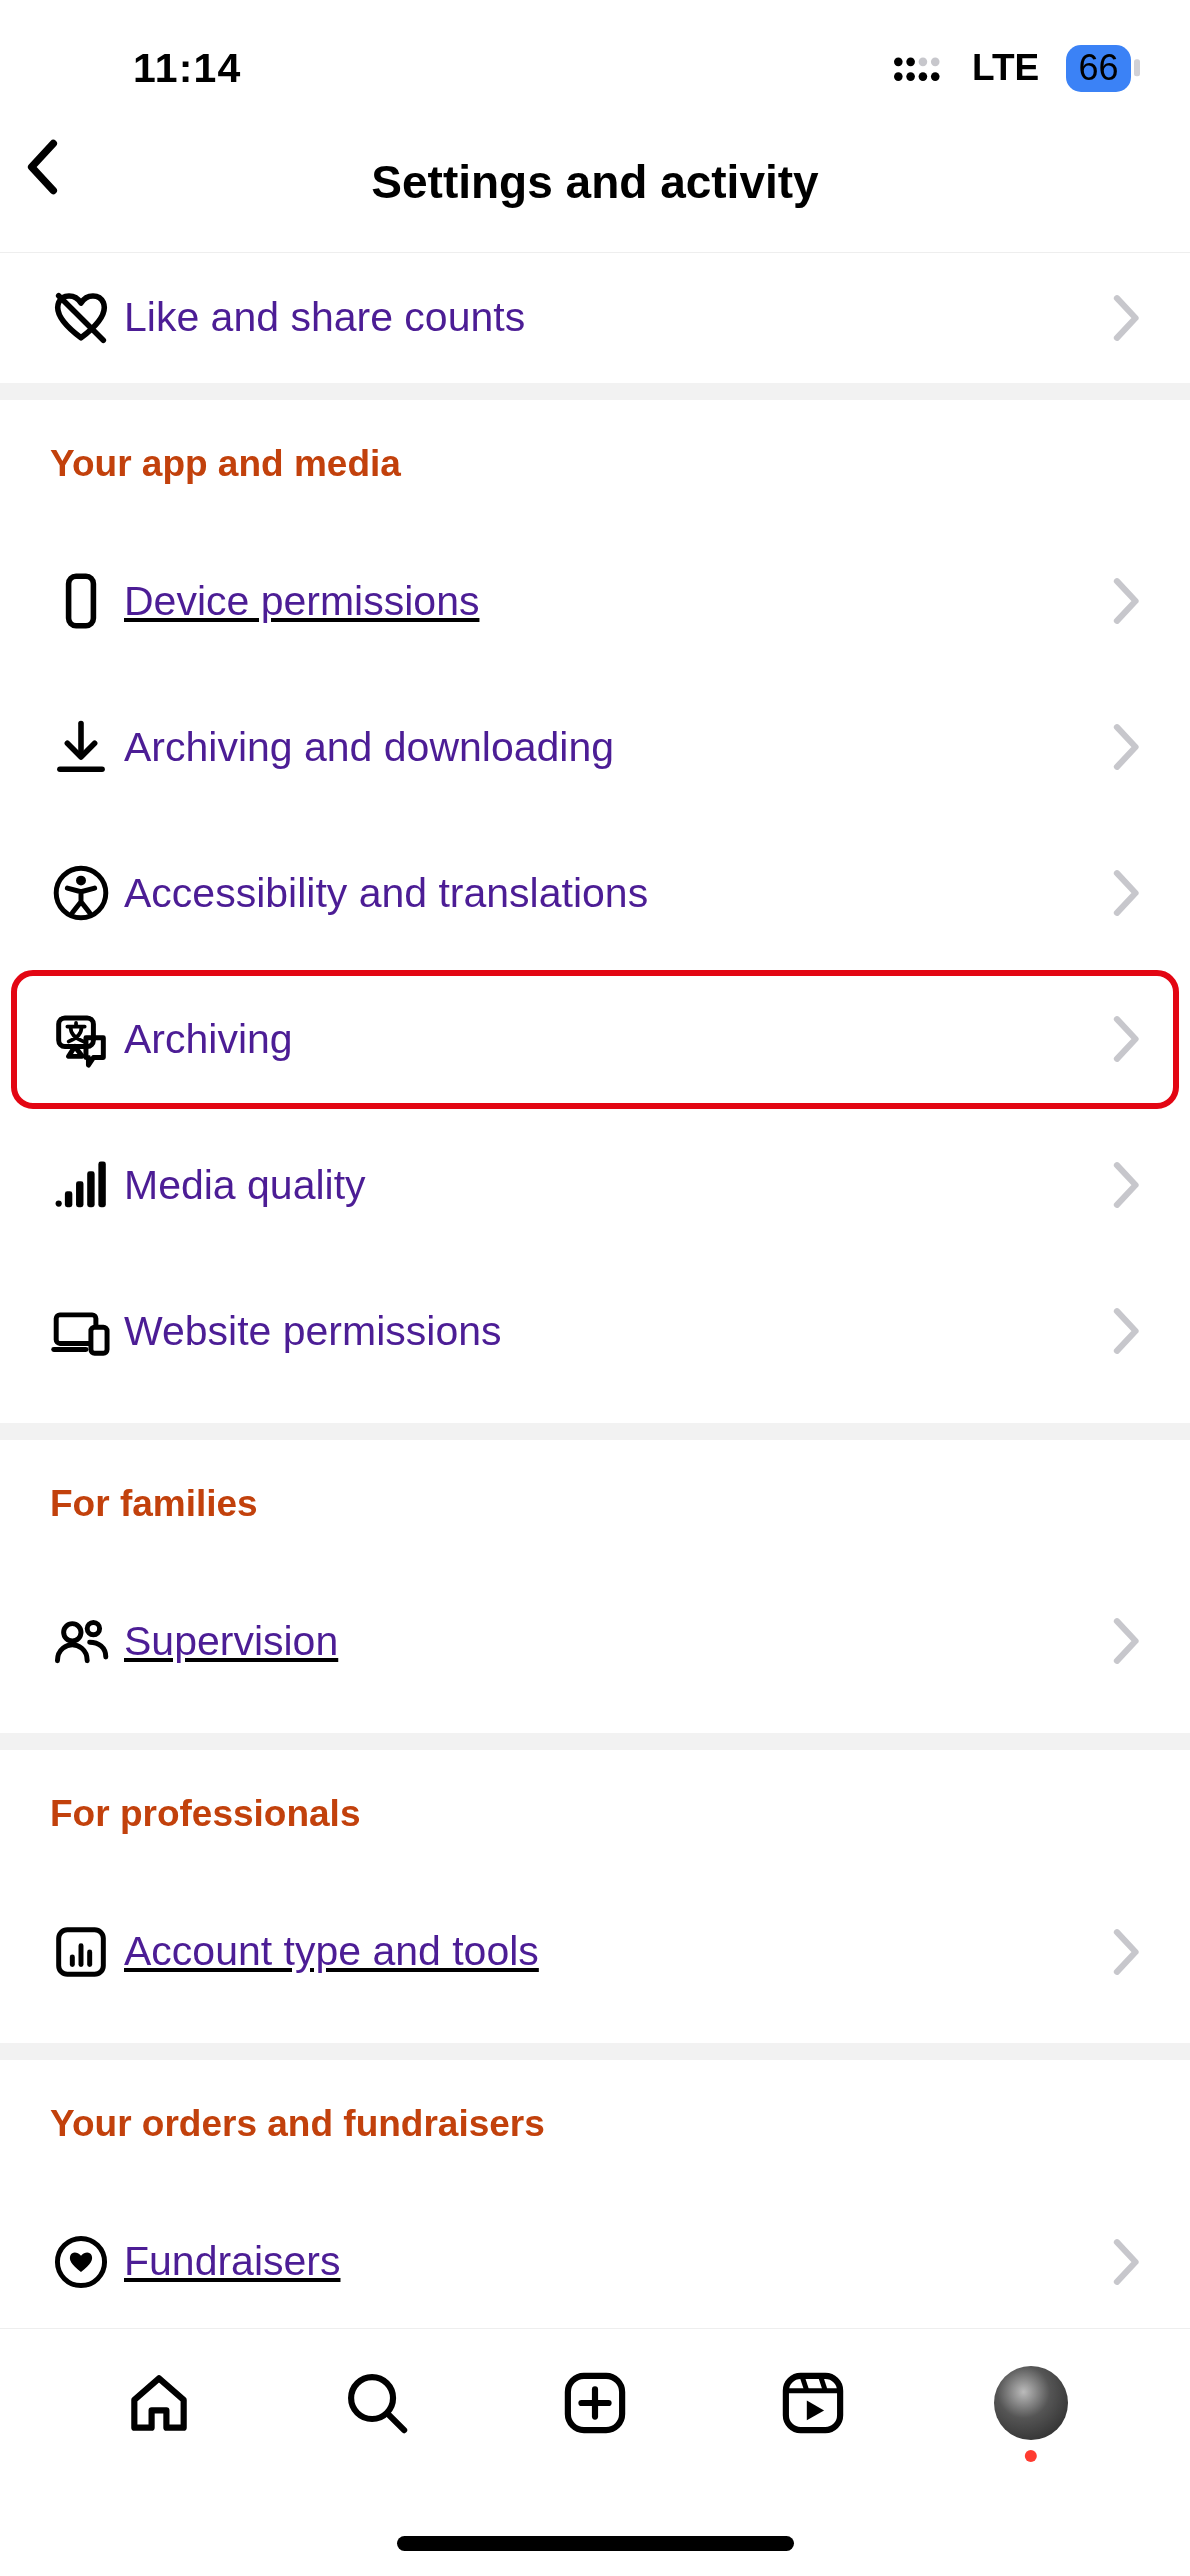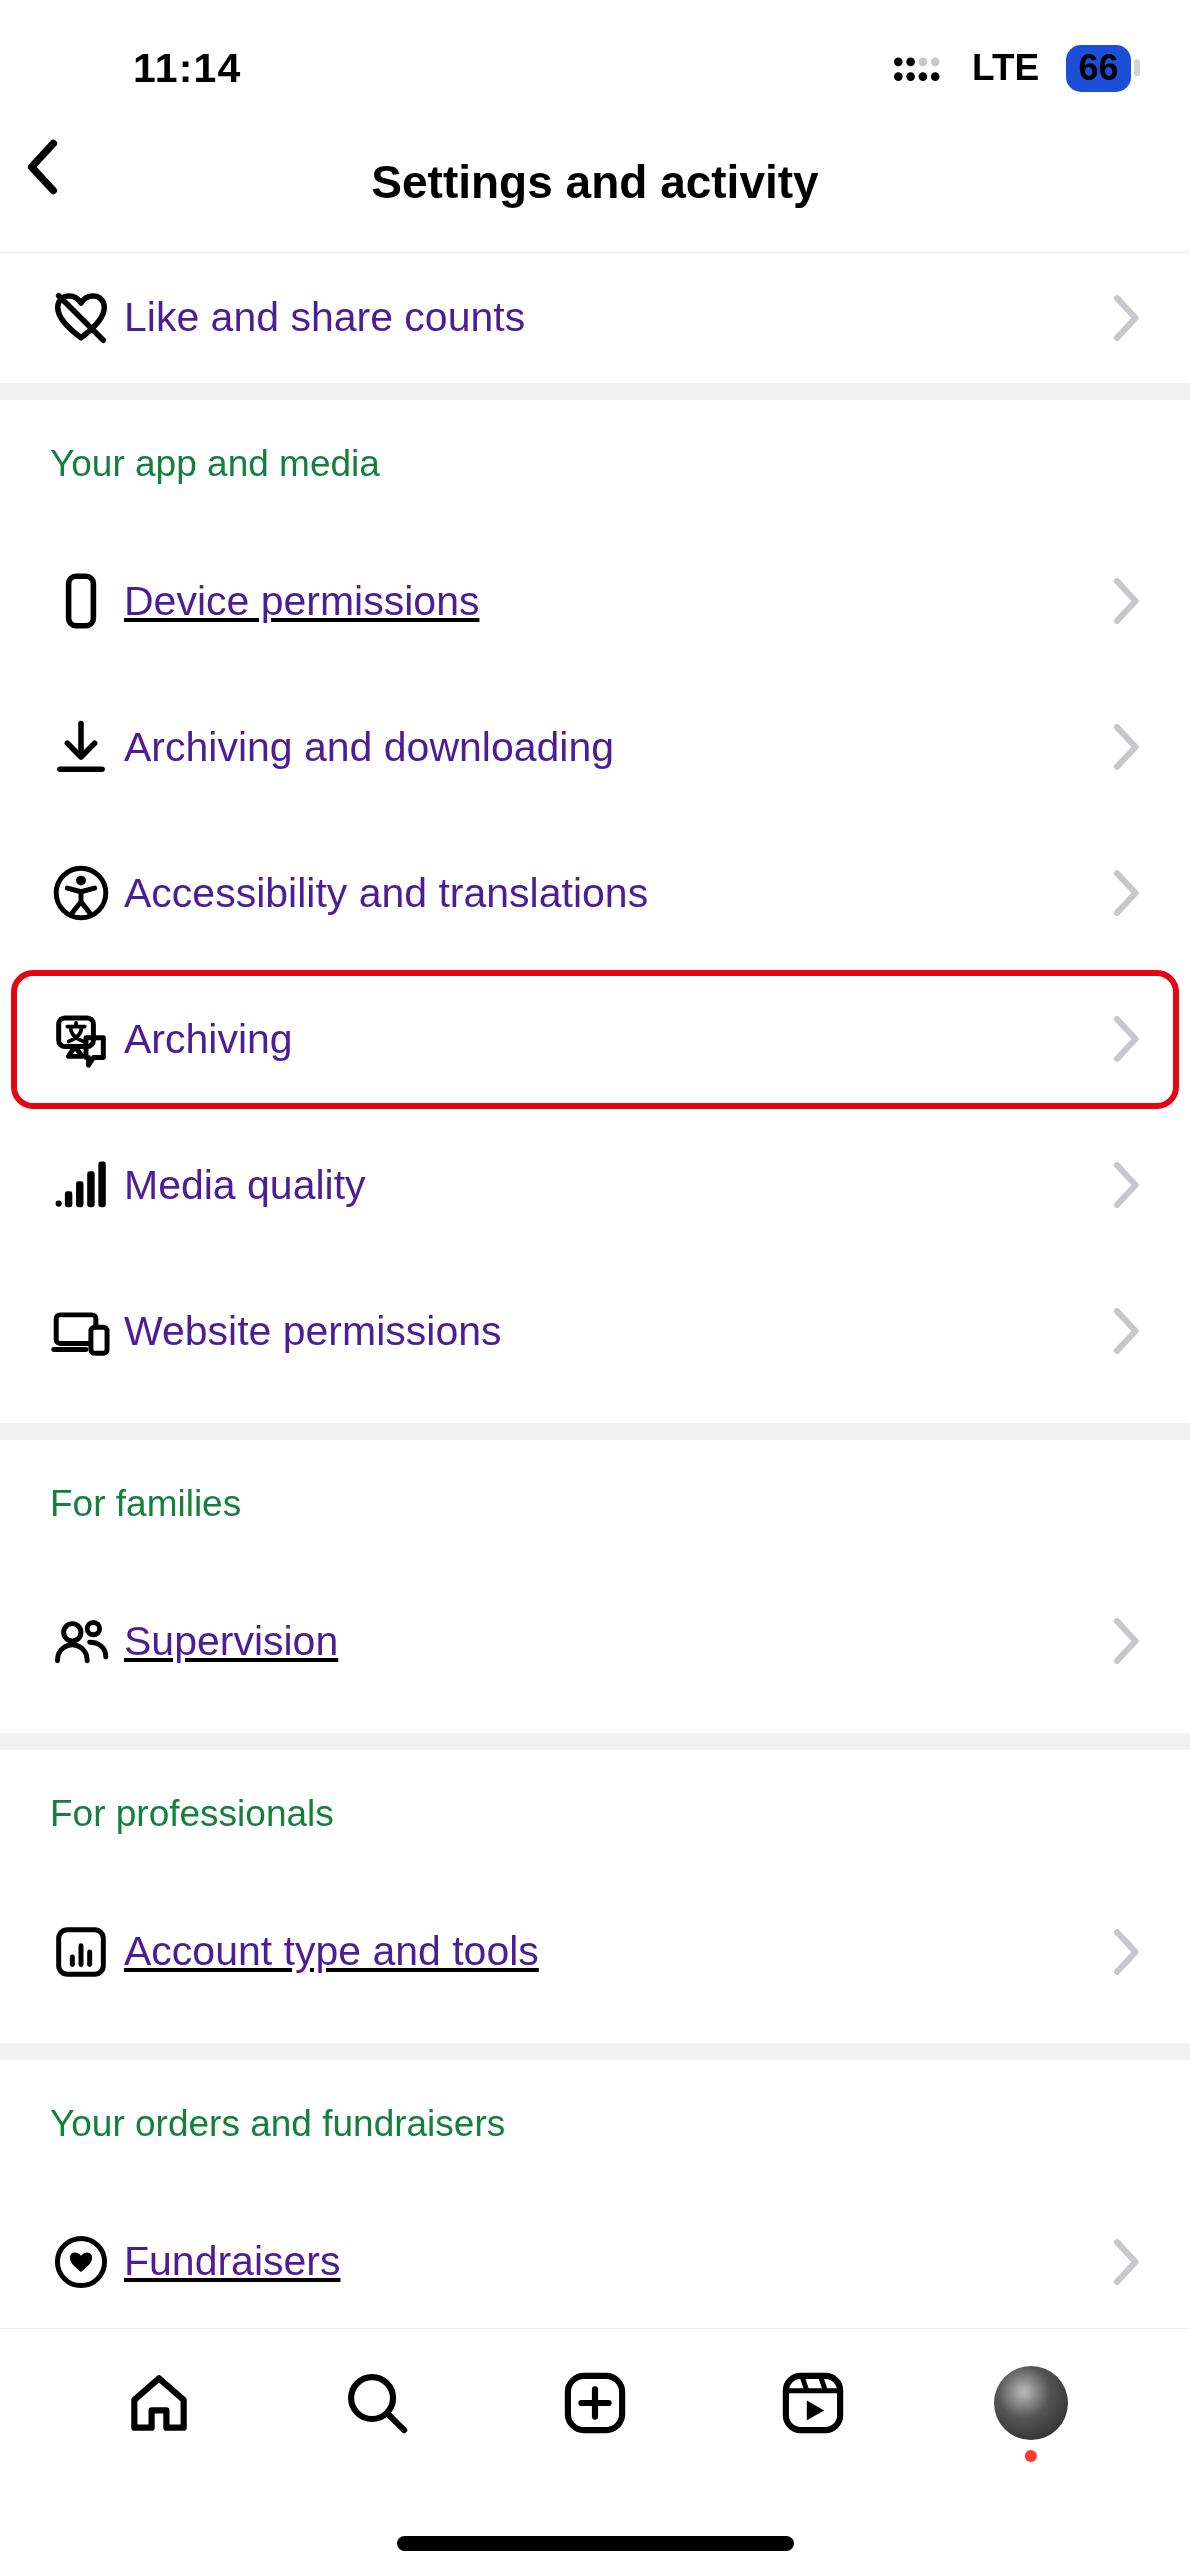--- a/index.html
+++ b/index.html
@@ -34,25 +34,25 @@
     display: inline-flex;
     align-items: flex-end;
     gap: 5px;
     margin-right: 2.5px;
   }
   .lte-text {
     font-size: 37px;
     font-weight: 700;
   }
   .battery-pill {
-    background: #1d4ed8;
+    background: #3b82f6;
     border-radius: 15px;
     padding: 2.5px 12.4px;
     font-size: 36px;
-    font-weight: 700;
+    font-weight: 400;
     position: relative;
   }
   .battery-pill::after {
     content: "";
     position: absolute;
     right: -8.7px;
     top: 50%;
     transform: translateY(-50%);
     width: 6.2px;
     height: 17.4px;
@@ -76,22 +76,22 @@
     font-size: 46px;
     font-weight: 700;
   }
 
   
   .section-group {
     border-bottom: 17.4px solid #f2f2f2;
   }
   .section-header {
     font-size: 37px;
-    font-weight: 400;
-    color: #15803d;
+    font-weight: 700;
+    color: #c2410c;
     padding: 43px 50px 25px;
   }
   .row {
     display: flex;
     align-items: center;
     padding: 0 50px;
     height: 146px;
     position: relative;
   }
   .row .icon-wrap {

